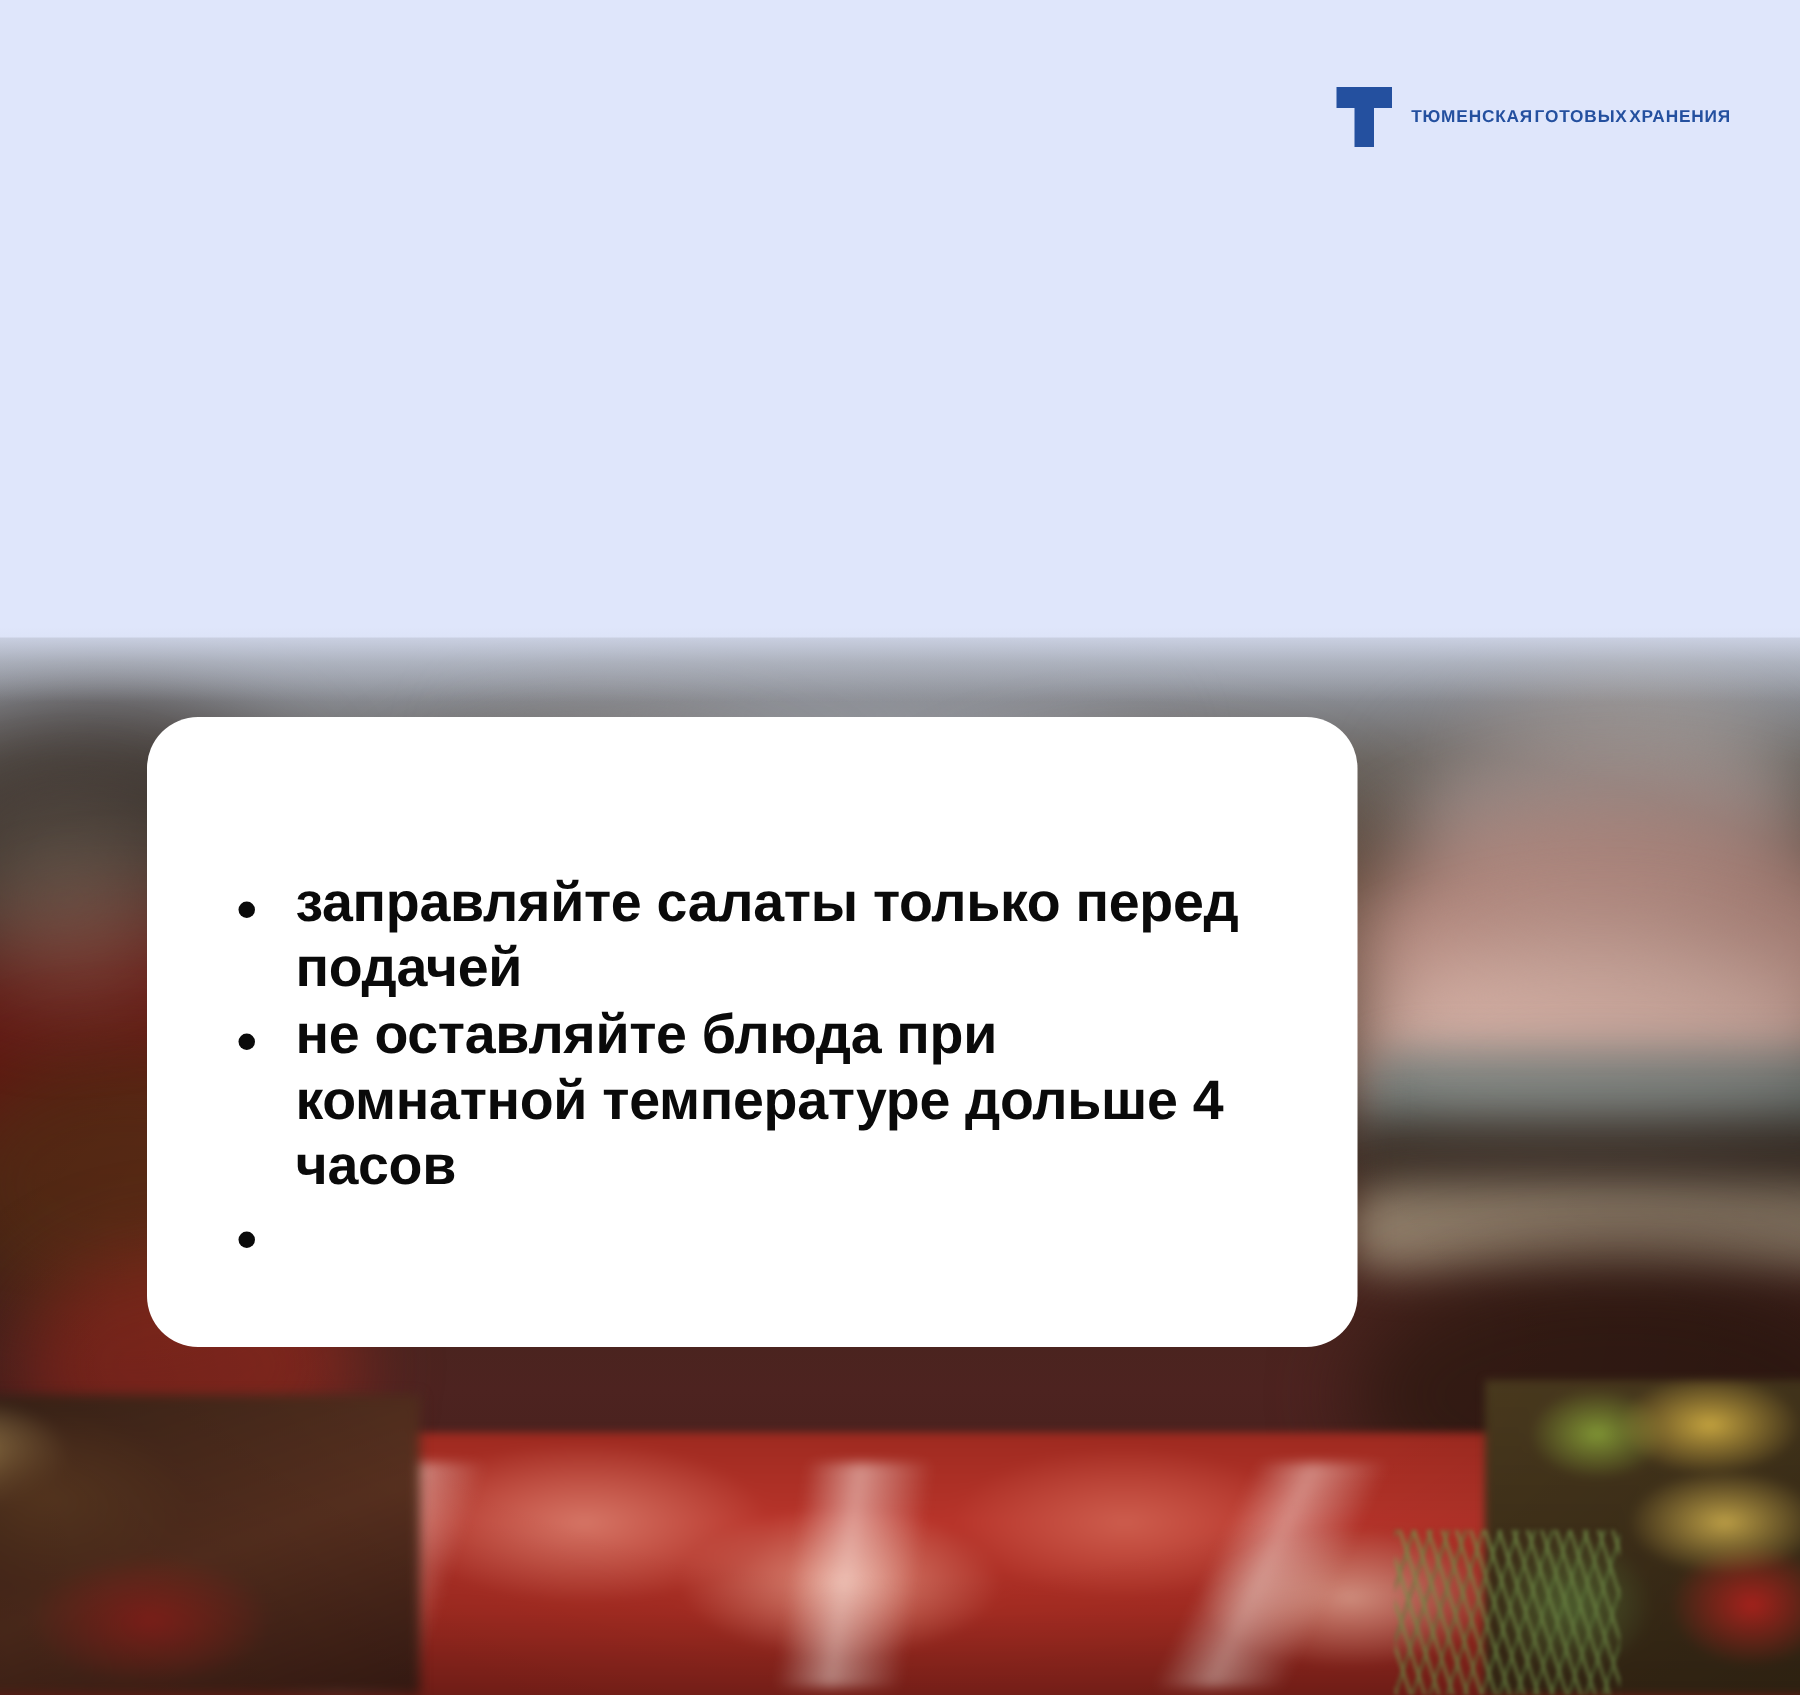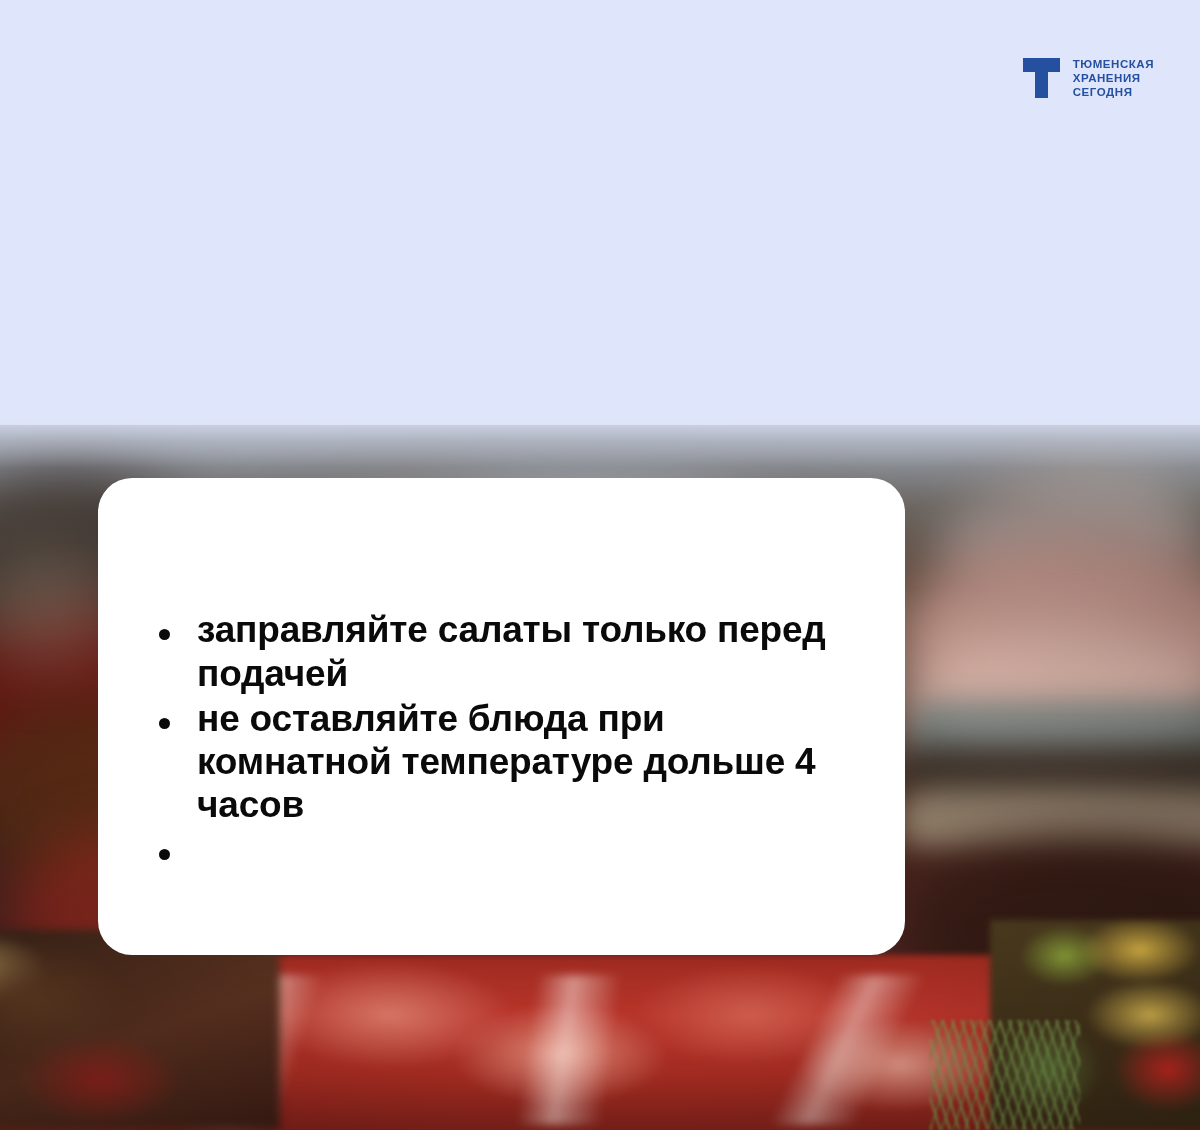--- a/index.html
+++ b/index.html
@@ -175,21 +175,21 @@
     width:37px; height:14px;
     background:#24509f;
   }
   .logo-mark .bar-stem {
     position:absolute; left:12px; top:12px;
     width:13px; height:28px;
     background:#24509f;
   }
   .logo-text {
     display:flex;
-    flex-direction:column;
+    flex-direction:row;
     justify-content:center;
     gap:1px;
     line-height:1.12;
   }
   .logo-text span {
     font-size:11.5px;
     font-weight:bold;
     letter-spacing:.55px;
     color:#24509f;
     white-space:nowrap;
@@ -214,21 +214,21 @@
   .title-line + .title-line { margin-top:6px; }
   .title-accent {
     color:#1f4a9c;
     margin-top:8px;
   }
 
   
   .card {
     position:absolute;
     left:98px; top:478px;
-    width:807px; height:477px;
+    width:807px; height:420px;
     background:#ffffff;
     border-radius:34px;
     padding:38px 44px 34px 48px;
     display:flex;
     flex-direction:column;
     justify-content:center;
   }
   .bullet-list {
     list-style:none;
     margin:0; padding:0;
@@ -290,22 +290,22 @@
   <div class="header-band"></div>
   <div class="photo-fade"></div>
 
   <div class="logo">
     <div class="logo-mark">
       <div class="bar-top"></div>
       <div class="bar-stem"></div>
     </div>
     <div class="logo-text">
       <span>ТЮМЕНСКАЯ</span>
+      <span>ГОТОВЫХ</span>
       <span>ХРАНЕНИЯ</span>
-      <span>СЕГОДНЯ</span>
     </div>
   </div>
 
 
   <div class="card">
     <ul class="bullet-list">
       <li class="bullet-item">
         <span class="bullet-dot"></span>
         <span>заправляйте салаты только перед подачей</span>
       </li>

